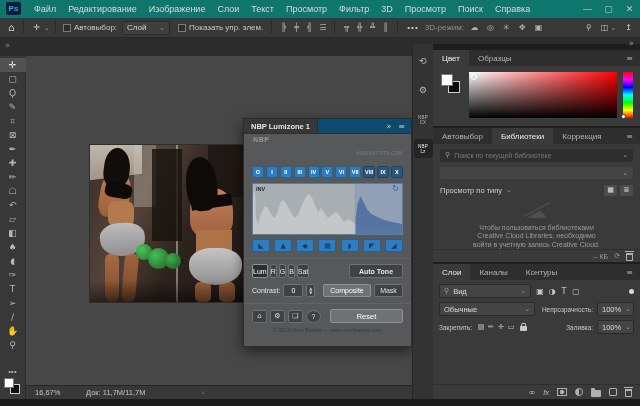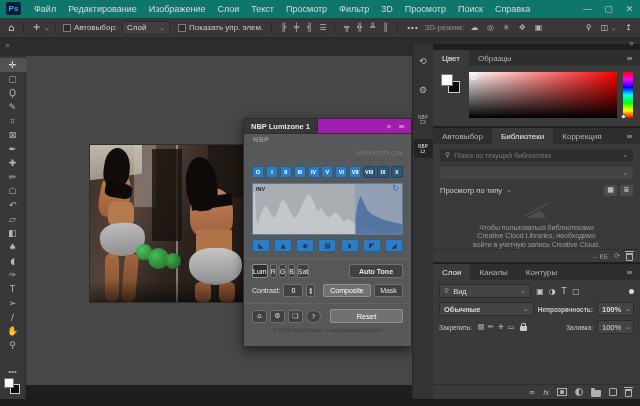--- a/index.html
+++ b/index.html
@@ -77,21 +77,21 @@
   .p-leg2b{left:129px;top:137px;width:16px;height:20px;background:#935834;border-radius:5px;}
   .p-bar{left:50px;top:110px;width:44px;height:4px;background:#1c1c1c;transform:rotate(12deg);}
   .p-w1{left:46px;top:99px;width:16px;height:16px;border-radius:50%;background:radial-gradient(circle at 35% 35%,#49c45a,#27752f);}
   .p-w2{left:58px;top:103px;width:21px;height:21px;border-radius:50%;background:radial-gradient(circle at 35% 35%,#45bd55,#215f28);}
   .p-w3{left:75px;top:108px;width:16px;height:16px;border-radius:50%;background:radial-gradient(circle at 35% 35%,#3fae4c,#1d5323);}
   .p-floor{left:0;bottom:0;width:160px;height:22px;background:linear-gradient(rgba(0,0,0,0),rgba(0,0,0,.5));}
 
   
   .lumizone{position:absolute;left:243px;top:118px;width:169px;height:229px;background:#56585a;
             box-shadow:0 4px 12px rgba(0,0,0,.55);border:1px solid #2c2c2c;}
-  .lz-head{height:15px;background:#a21caf;border-bottom:1px solid #2f2f2f;display:flex;align-items:center;}
+  .lz-head{height:15px;background:#0c4a6e;border-bottom:1px solid #2f2f2f;display:flex;align-items:center;}
   .lz-tab{height:100%;background:#373737;padding:0 7px;font-size:7.5px;font-weight:bold;color:#e4e4e4;
           display:flex;align-items:center;border-right:1px solid #2c2c2c;}
   .lz-hicons{margin-left:auto;display:flex;gap:7px;padding-right:6px;color:#cdcdcd;font-size:8px;}
   .lz-body{padding:4px 8px 0 8px;}
   .lz-logo{position:relative;height:25px;}
   .lz-nbp{position:absolute;left:1px;top:-2px;font-size:7px;font-weight:bold;color:#979797;letter-spacing:.6px;}
   .lz-word{position:absolute;left:0;top:3px;font-size:19px;line-height:19px;letter-spacing:-.5px;}
   .lz-word b{color:#ababab;font-weight:bold;}
   .lz-word i{color:#9a9a9a;font-style:normal;font-weight:300;}
   .lz-site{position:absolute;right:0;top:13px;font-size:4.5px;color:#7f7f7f;letter-spacing:.4px;}
@@ -175,21 +175,21 @@
   .libbottom{margin-top:auto;height:13px;border-top:1px solid #2f2f2f;display:flex;align-items:center;
              justify-content:flex-end;gap:6px;padding:0 7px;font-size:7px;color:#9a9a9a;}
 
   .panel.layers{flex:1;}
   .lrow{margin:0 6px;display:flex;align-items:center;}
   .filterrow{margin-top:4px;gap:3px;}
   .ldd{height:14px;background:#444;border:1px solid #2b2b2b;border-radius:2px;display:flex;
        align-items:center;padding:0 4px;gap:4px;font-size:7.5px;color:#ddd;}
   .fico{width:12px;text-align:center;color:#c8c8c8;font-size:8px;}
   .fdot{width:5px;height:5px;border-radius:50%;background:#d9d9d9;margin-left:auto;}
-  .blendrow{margin-top:4px;gap:4px;font-size:6.5px;color:#c9c9c9;font-weight:bold;}
+  .blendrow{margin-top:4px;gap:4px;font-size:6.5px;color:#c9c9c9;}
   .lockrow{margin-top:4px;gap:4px;font-size:6.5px;color:#c9c9c9;}
   .lockico{color:#c8c8c8;font-size:7px;width:10px;text-align:center;}
   .lock{position:relative;width:7px;height:5px;background:#c8c8c8;border-radius:1px;margin-top:3px;}
   .lock::before{content:"";position:absolute;top:-3px;left:1px;width:3px;height:3px;border:1px solid #c8c8c8;
                 border-bottom:none;border-radius:2px 2px 0 0;}
   .layerrow{margin:5px 0 0 0;height:21px;background:#4e5254;display:flex;align-items:center;}
   .eyecell{width:18px;height:21px;display:flex;align-items:center;justify-content:center;border-right:1px solid #3a3a3a;}
   .eye{width:9px;height:6px;border:1px solid #d0d0d0;border-radius:50%;
        background:radial-gradient(circle,#d0d0d0 1.2px,transparent 1.5px);}
   .lthumb{width:18px;height:14px;margin-left:5px;background:linear-gradient(135deg,#6b4a38,#24190f 70%);
@@ -590,15 +590,20 @@
         <span class="fx">fx</span>
         <span class="maskic"></span>
         <span class="adj"></span>
         <span class="folder"></span>
         <span class="newlayer"></span>
         <span class="trash"></span>
       </div>
     </div>
   </div>
 
+  <div class="statusbar">
+    <span class="st-zoom">16,67%</span>
+    <span class="st-doc">Док: 11,7M/11,7M</span>
+    <span class="st-chev g">›</span>
+  </div>
   <div class="bottomedge"></div>
 
 </div>
 
 </body></html>

